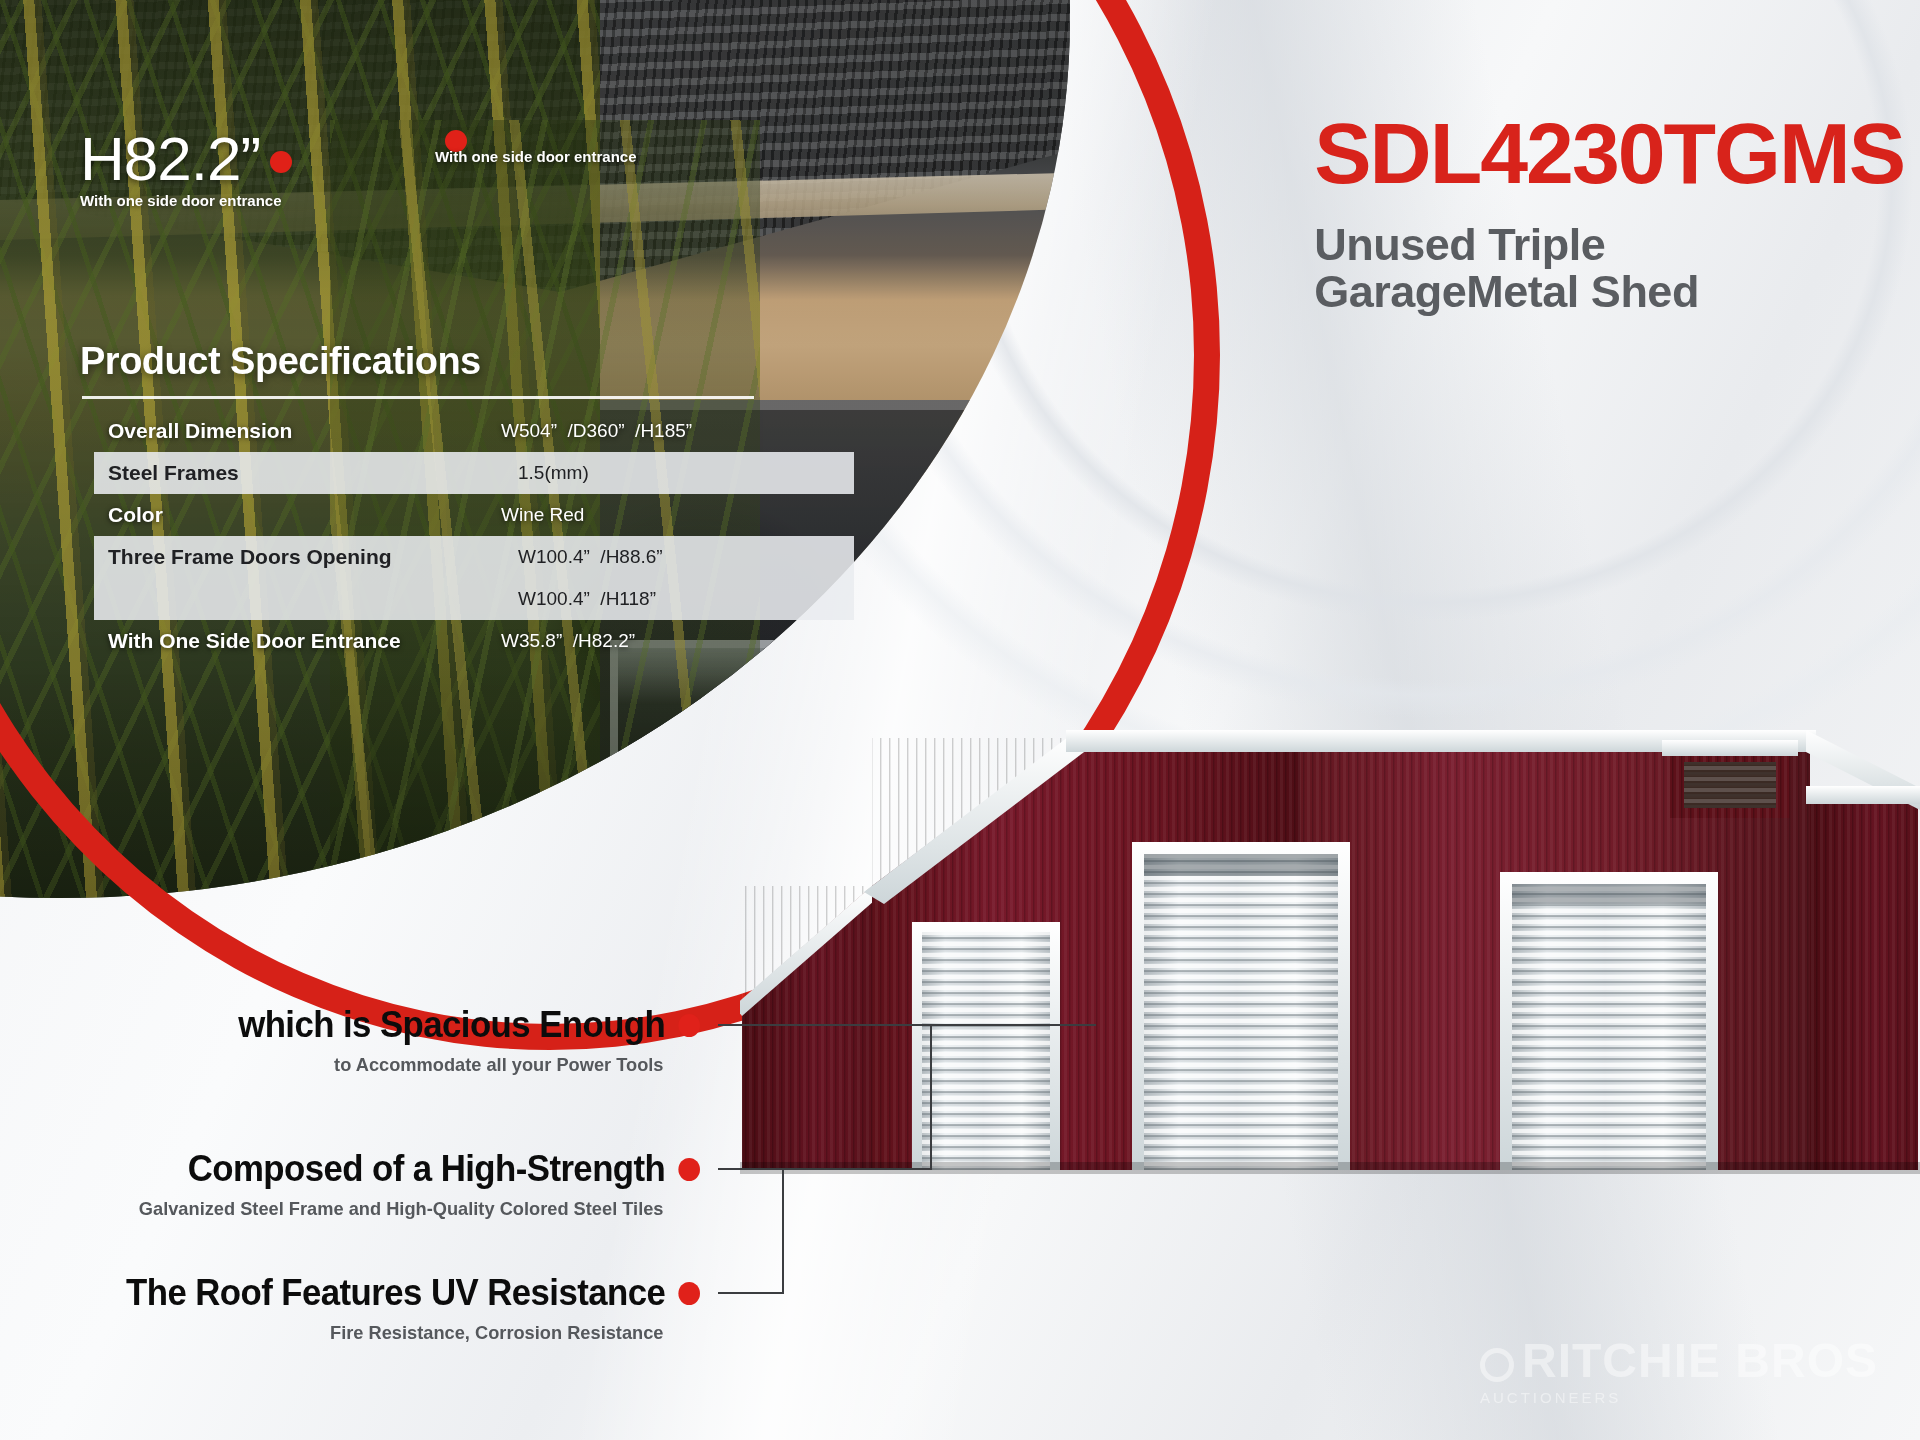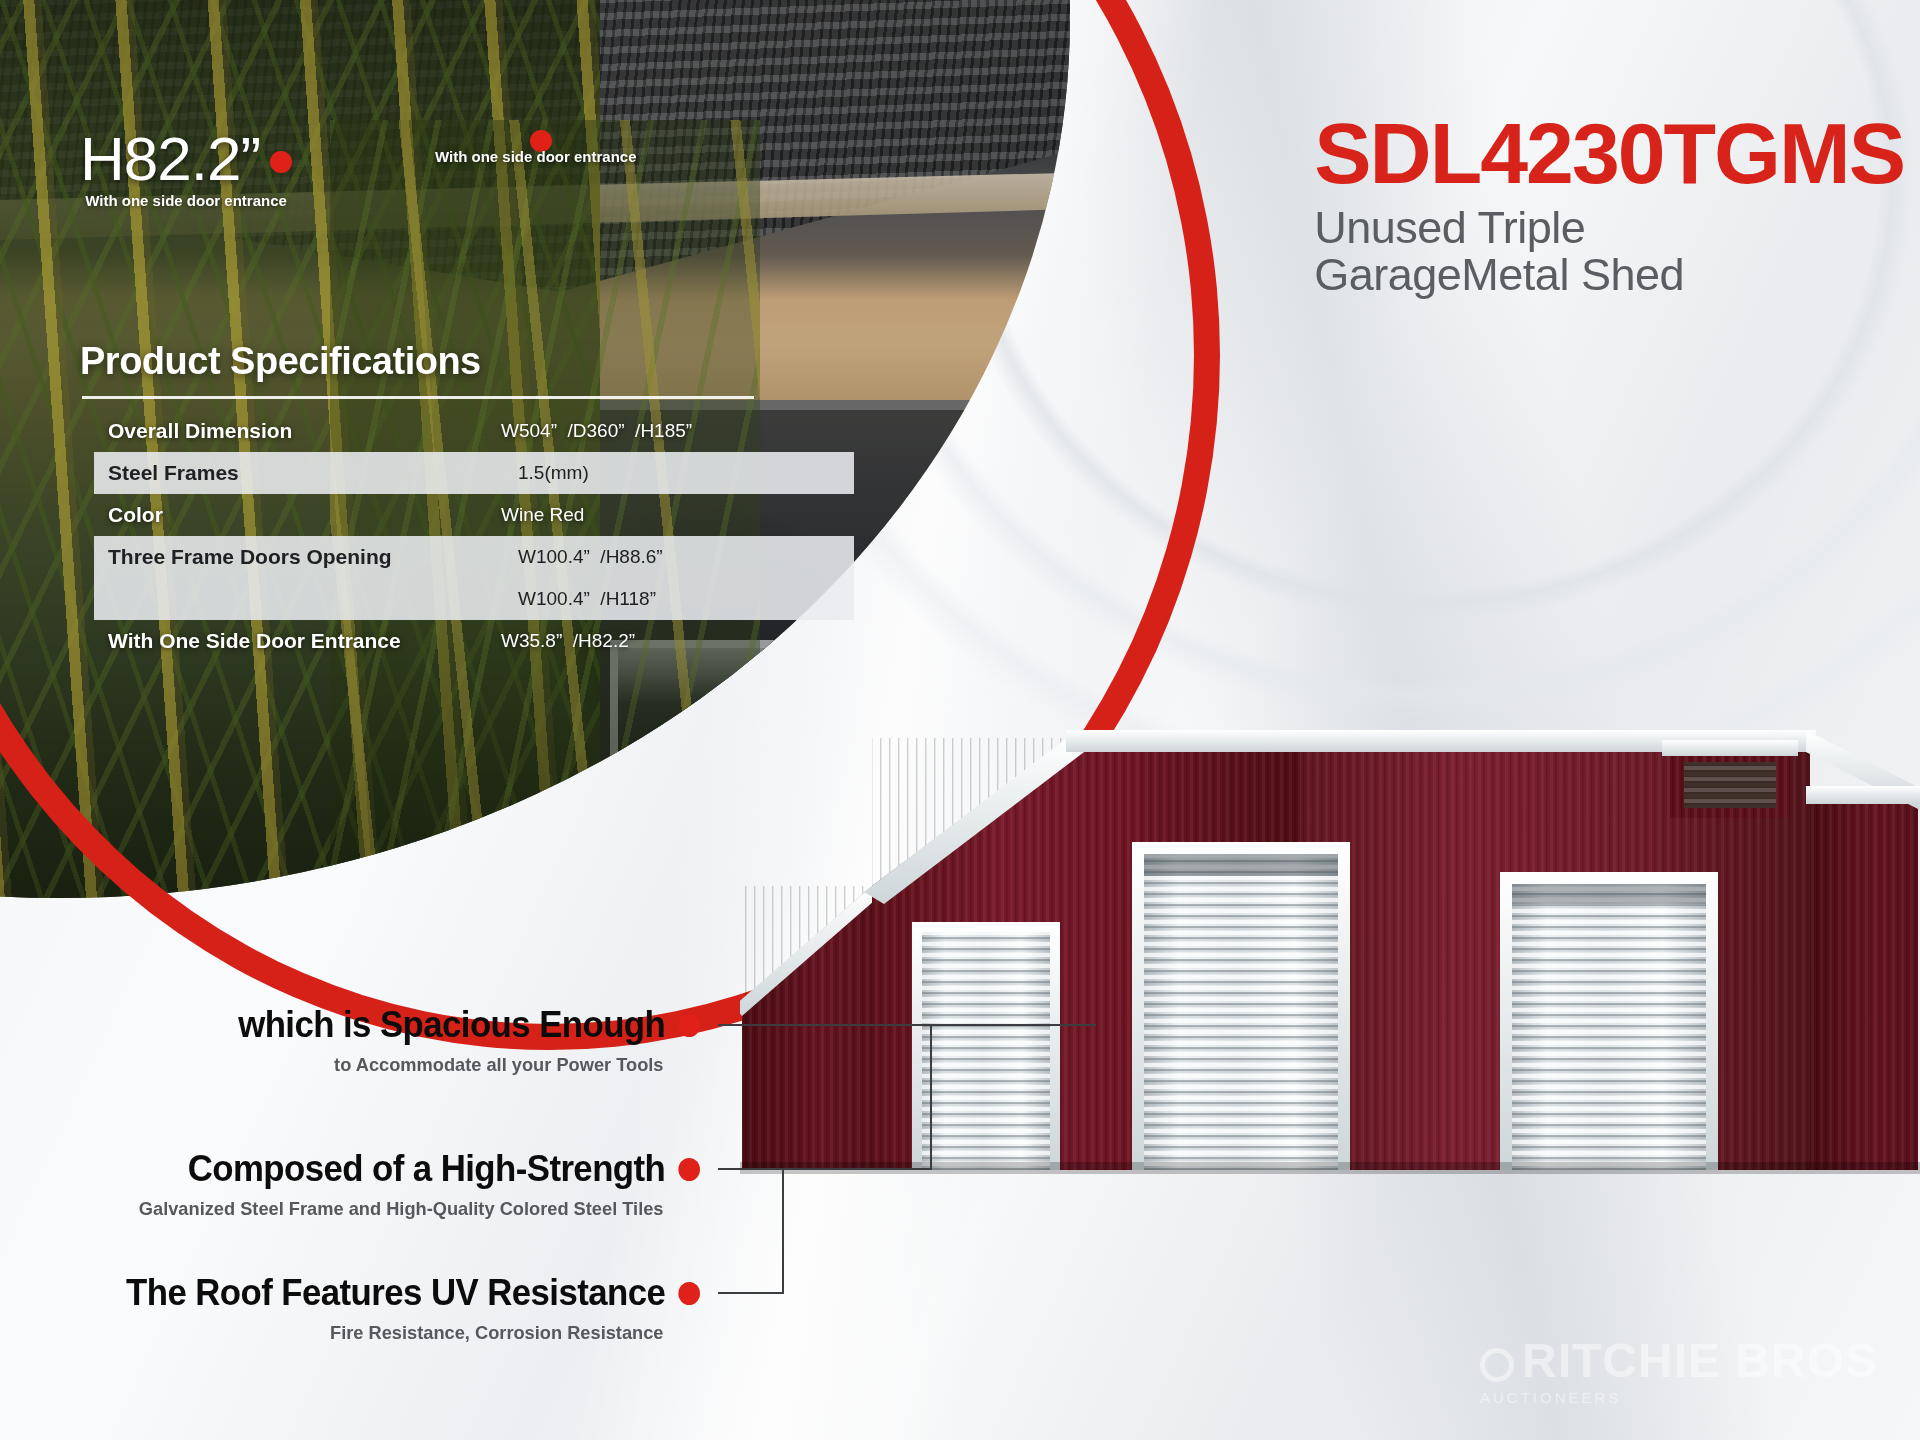--- a/index.html
+++ b/index.html
@@ -107,21 +107,21 @@
   .swoosh{
     position:absolute; left:-120px; top:-340px; width:1340px; height:1390px;
     border-radius:50%;
     border:26px solid #d62118;
     clip-path: polygon(0 38%, 100% 0, 100% 100%, 0 100%);
     pointer-events:none;
   }
 
   
   .dim-row{ position:absolute; left:80px; top:128px; width:700px; }
-  .dim{ position:absolute; color:#ffffff;text-align:center; }
+  .dim{ position:absolute; color:#ffffff; }
   .dim .big{
     font-size:62px; font-weight:300; letter-spacing:-1px; line-height:1;
     text-shadow:0 2px 6px rgba(0,0,0,.55);
     display:inline-block; vertical-align:middle;
   }
   .dim .dot{
     display:inline-block; width:22px; height:22px; border-radius:50%;
     background:#e02118; vertical-align:middle; margin-left:10px; margin-bottom:-6px;
   }
   .dim .sub{
@@ -186,21 +186,21 @@
   .leader-v{ position:absolute; width:2px; background:#3b3d40; }
 
   
   .title{
     position:absolute; right:16px; top:110px; text-align:left;
   }
   .title .code{
     font-size:86px; font-weight:700; color:#d8231b; letter-spacing:-2px; line-height:1;
   }
   .title .name{
-    margin-top:8px; font-size:45px; font-weight:400; color:#5a5d61;
+    margin-top:25px; font-size:45px; font-weight:700; color:#5a5d61;
     line-height:1.05; letter-spacing:-.5px;
   }
 
   
   .watermark{
     position:absolute; right:42px; bottom:34px; text-align:left;
     color:rgba(255,255,255,.46); pointer-events:none;
   }
   .watermark .wm-main{ font-size:48px; font-weight:700; letter-spacing:1px; line-height:1; }
   .watermark .wm-sub{ font-size:15px; letter-spacing:3px; margin-top:4px; }

